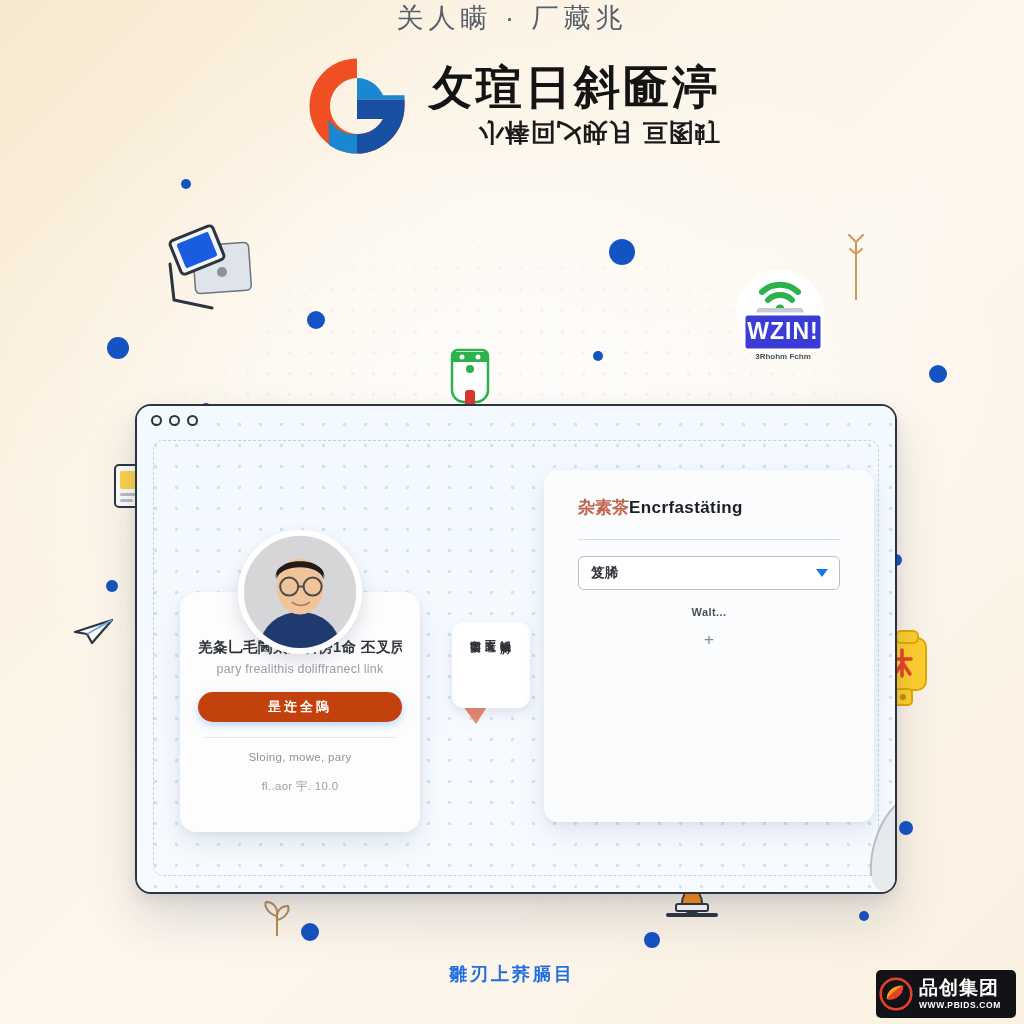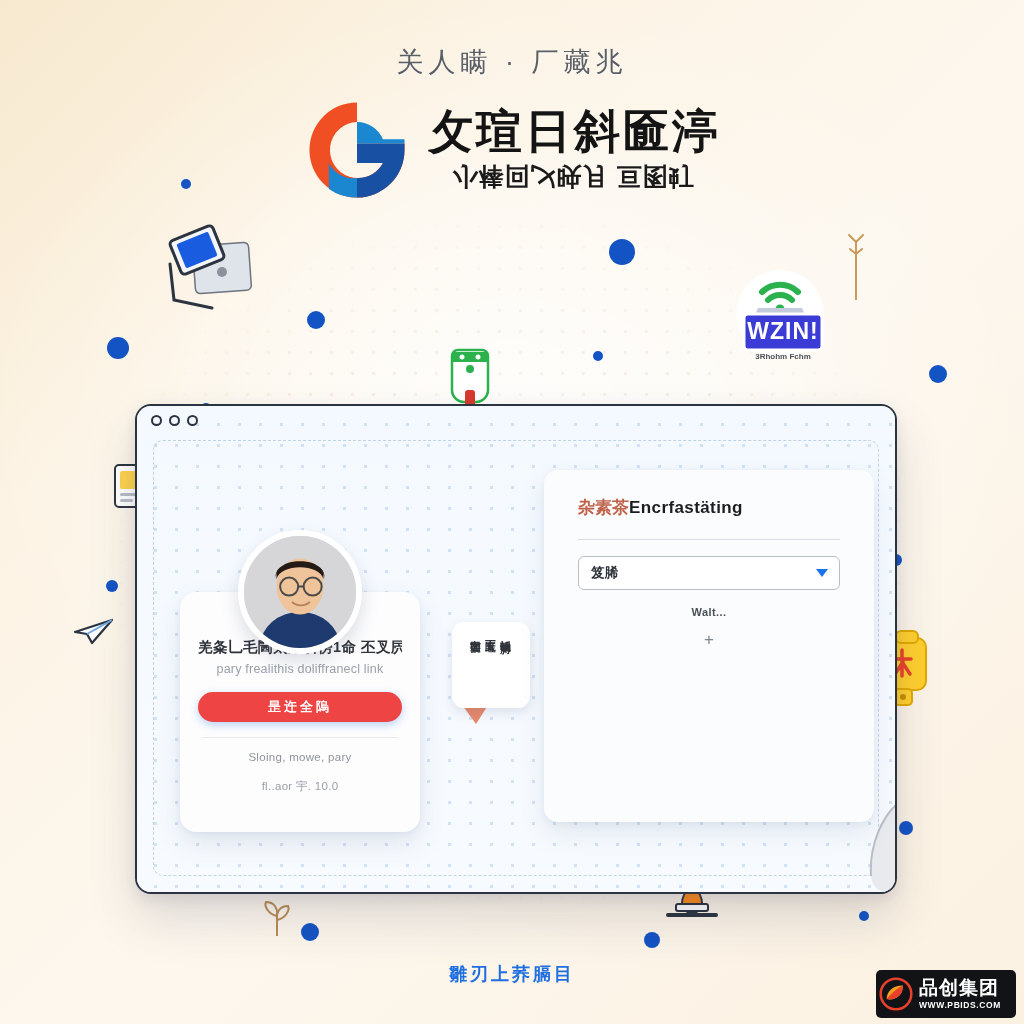--- a/index.html
+++ b/index.html
@@ -26,31 +26,30 @@
   }
   .glow-center {
     position: absolute; left: 152px; top: 150px; width: 720px; height: 700px;
     background: radial-gradient(circle at 50% 45%, rgba(255,255,255,0.75) 0%, rgba(255,255,255,0.25) 48%, rgba(255,255,255,0) 72%);
     pointer-events: none;
   }
 
   
   .header { position: absolute; top: 0; left: 0; width: 1024px; text-align: center; }
   .eyebrow {
-    margin-top: 44px;
     font-size: 27px; letter-spacing: 5px; color: #5a5f66; font-weight: 500;
     text-shadow: 0 1px 1px rgba(255,255,255,.7);
     filter: blur(0.25px);
   }
   .brandrow {
     margin-top: 16px;
     display: flex; align-items: center; justify-content: center; gap: 16px;
   }
   .logo-mark { width: 108px; height: 108px; flex: none; }
-  .brandtext { text-align: center; }
+  .brandtext { text-align: right; }
   .brand-main {
     font-size: 46px; font-weight: 800; color: #141414; letter-spacing: 3px;
     line-height: 1.05; white-space: nowrap;
   }
   .brand-sub {
     font-size: 25px; font-weight: 700; color: #1a1a1a; letter-spacing: 1px;
     margin-top: 4px; white-space: nowrap;
     transform: scaleY(-1);
   }
 
@@ -102,21 +101,21 @@
     font-size: 14.5px; font-weight: 700; color: #2d3138; letter-spacing: 0.5px;
     white-space: nowrap; overflow: hidden;
   }
   .card-sub {
     margin-top: 5px; font-size: 12.5px; color: #9aa0a8; letter-spacing: 0.2px;
     white-space: nowrap; overflow: hidden;
   }
   .btn-primary {
     margin-top: 16px; width: 100%; height: 30px; line-height: 30px;
     border: none; border-radius: 15px;
-    background: #ef4444; color: #ffffff;
+    background: #c2410c; color: #ffffff;
     font-size: 13px; font-weight: 700; letter-spacing: 3px;
     cursor: pointer;
     box-shadow: 0 3px 8px rgba(26,115,232,0.30);
   }
   .hr { margin: 15px 4px 0; height: 1px; background: #e6e9ee; }
   .meta1 { margin-top: 13px; font-size: 11.5px; color: #8e949c; letter-spacing: 0.3px; }
   .meta2 { margin-top: 16px; font-size: 11.5px; color: #9aa0a8; letter-spacing: 0.3px; }
 
   
   .card-right {

